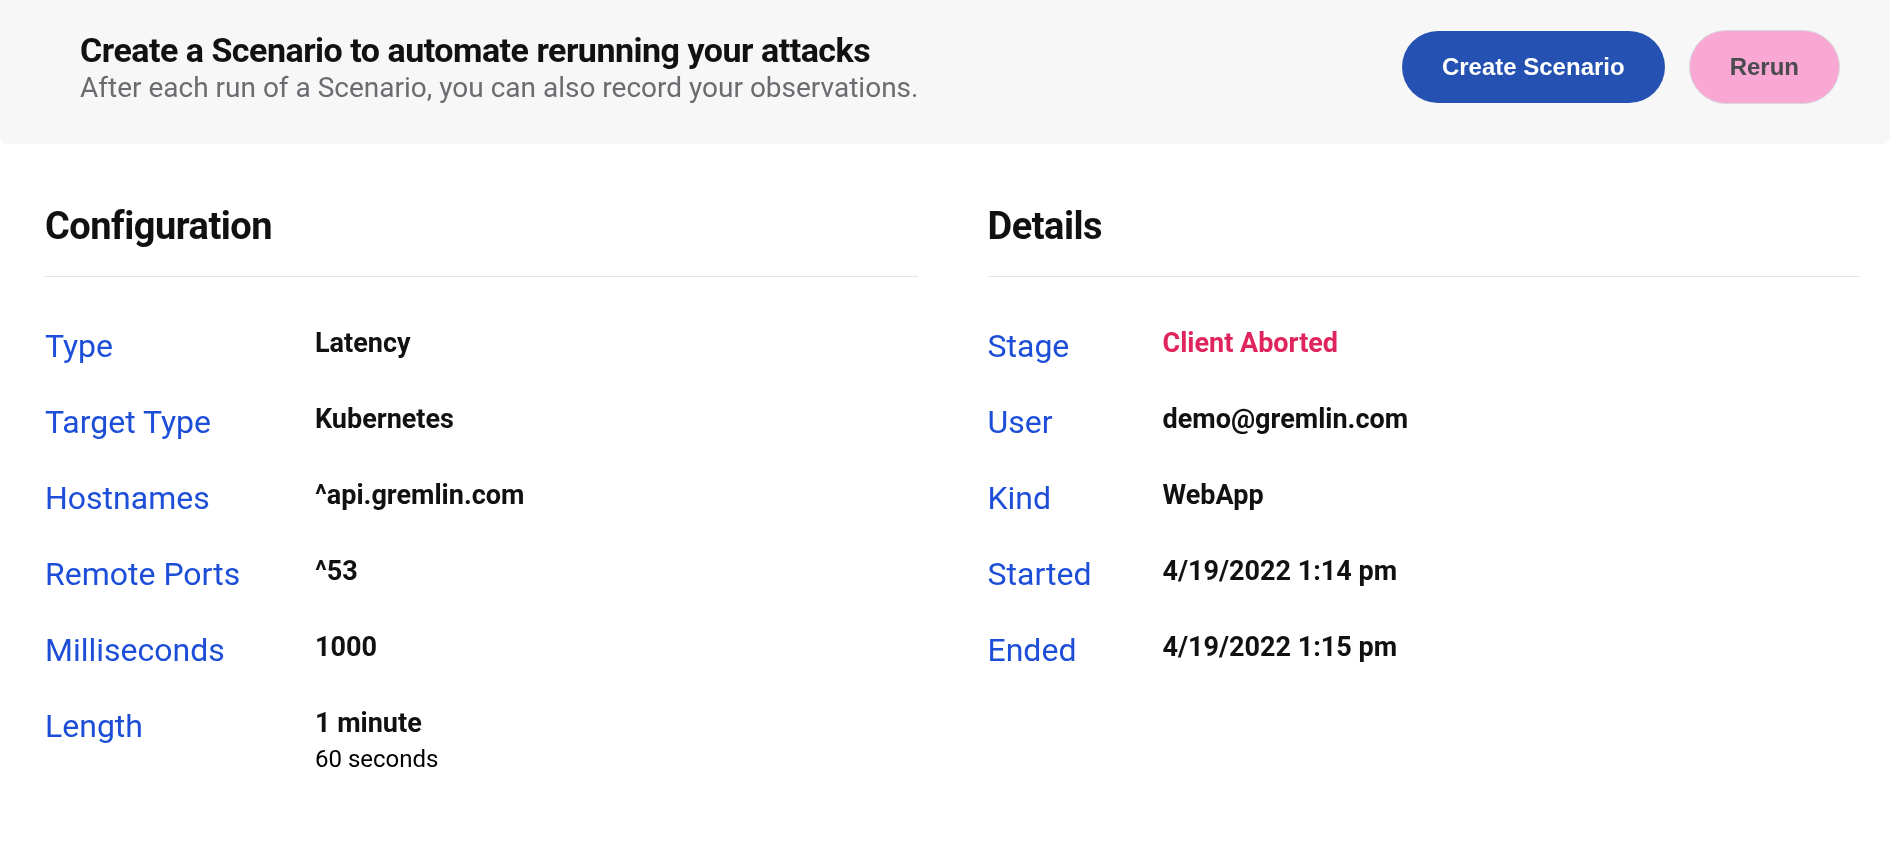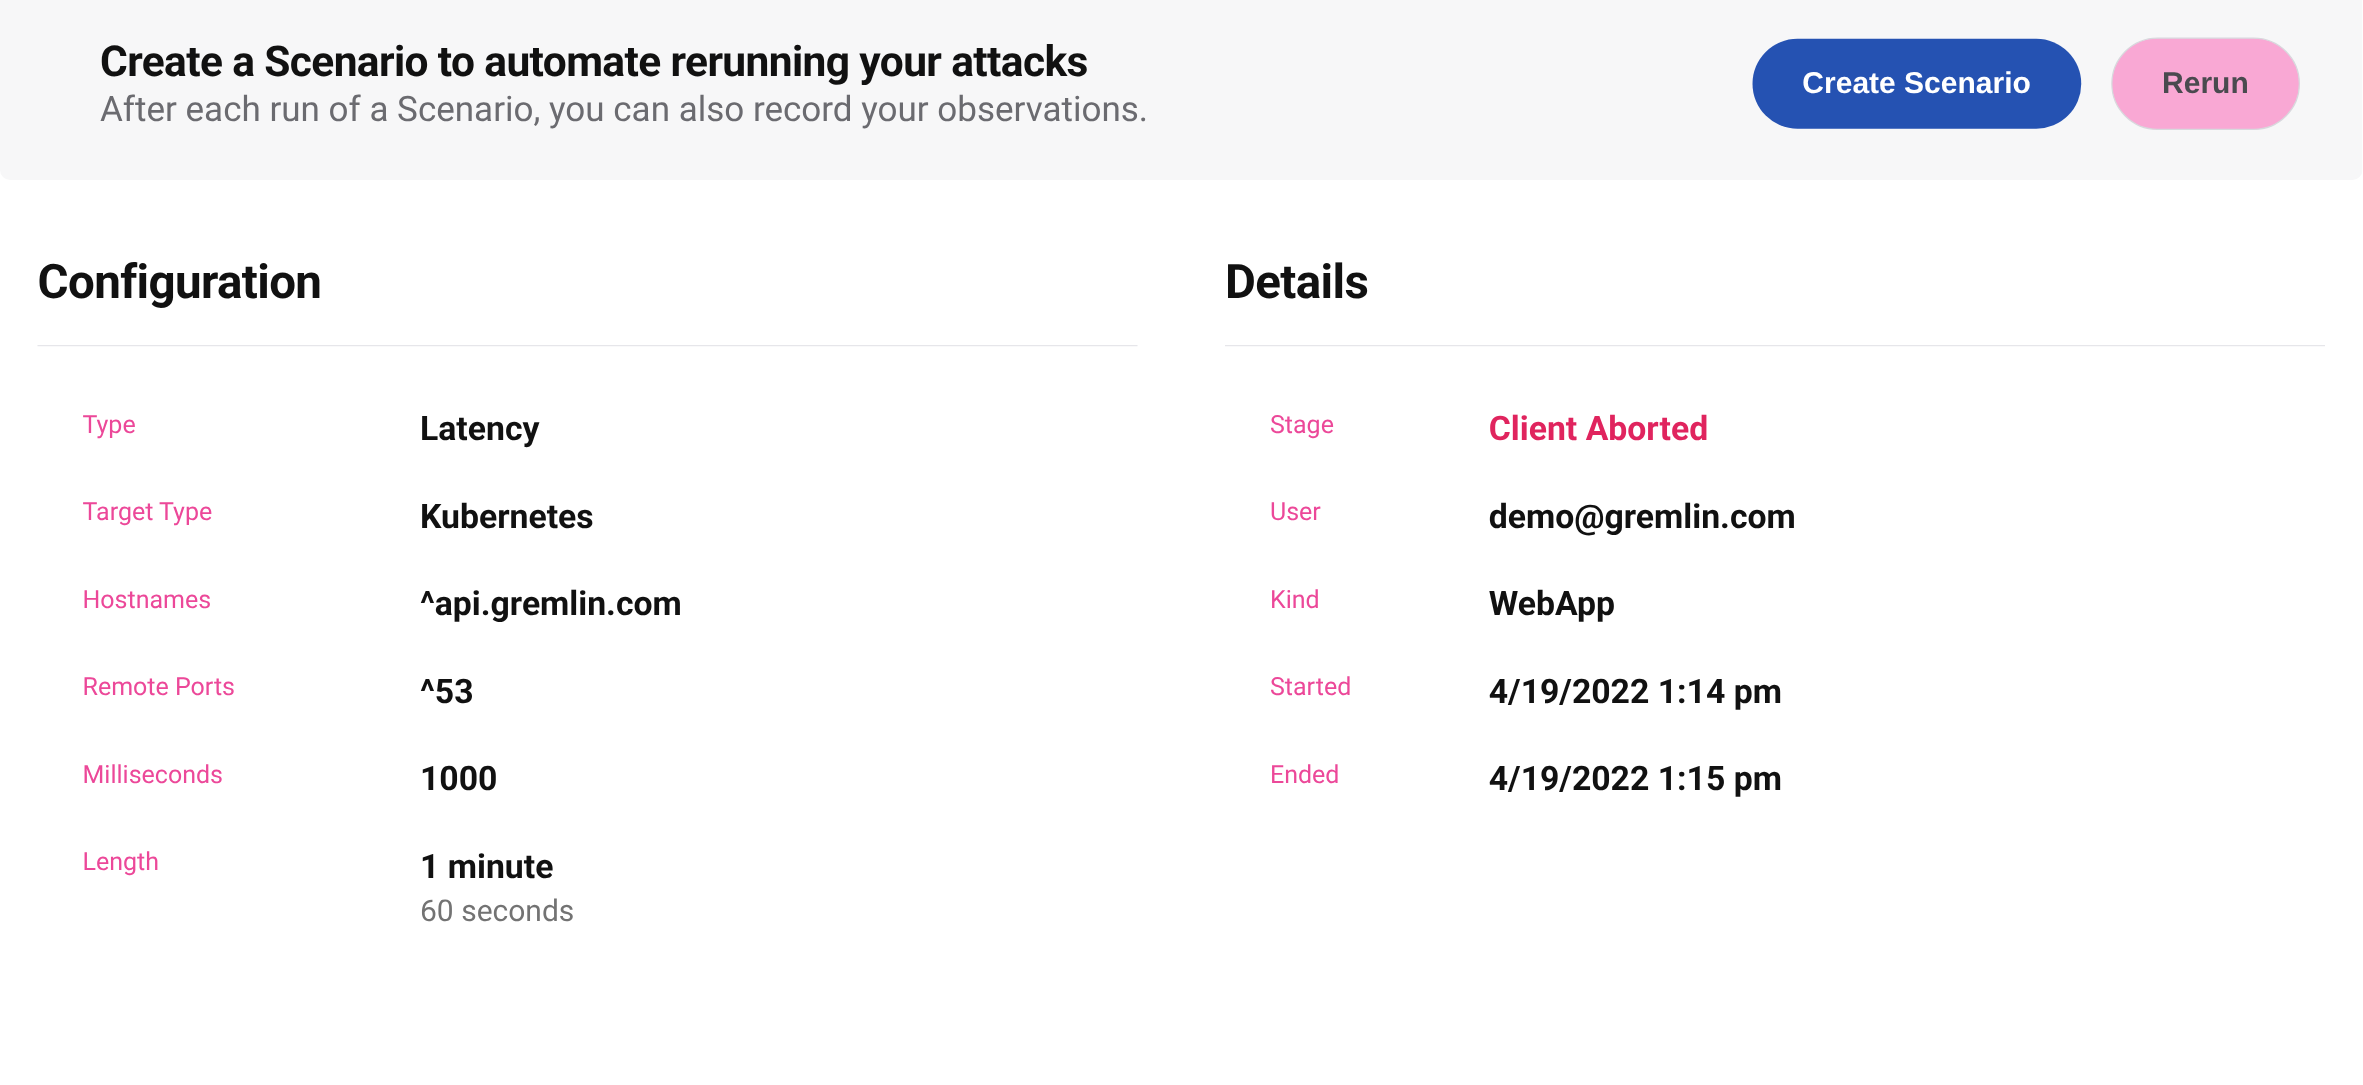--- a/index.html
+++ b/index.html
@@ -51,21 +51,21 @@
     color: #ffffff;
   }
   .btn-secondary {
     background: #f9a8d4;
     color: #4a4a4f;
     border: 1px solid #d8d8dd;
   }
   .content {
     display: flex;
     gap: 70px;
-    padding: 60px 30px 0 30px;
+    padding: 60px 30px 0 45px;
   }
   .col {
     flex: 1;
     min-width: 0;
   }
   .section-title {
     font-size: 38px;
     font-weight: 700;
     color: #111111;
     padding-bottom: 28px;
@@ -74,39 +74,38 @@
     letter-spacing: -0.5px;
   }
   .kv-row {
     display: flex;
     align-items: flex-start;
     margin-bottom: 38px;
   }
   .kv-label {
     width: 270px;
     flex-shrink: 0;
-    font-size: 20px;
-    color: #ec4899;
+    font-size: 32px;
+    color: #1d4ed8;
     font-weight: 400;
-    margin-left: 36px;
   }
   .details .kv-label {
     width: 175px;
   }
   .kv-value {
     font-size: 27px;
     color: #111111;
     font-weight: 700;
   }
   .kv-value.status-aborted {
     color: #e0245e;
   }
   .kv-sub {
     font-size: 24px;
-    color: #737373;
+    color: #000000;
     margin-top: 6px;
   }
 </style>
 </head>
 <body>
 
 <div class="banner">
   <div class="banner-text">
     <h1>Create a Scenario to automate rerunning your attacks</h1>
     <p>After each run of a Scenario, you can also record your observations.</p>

